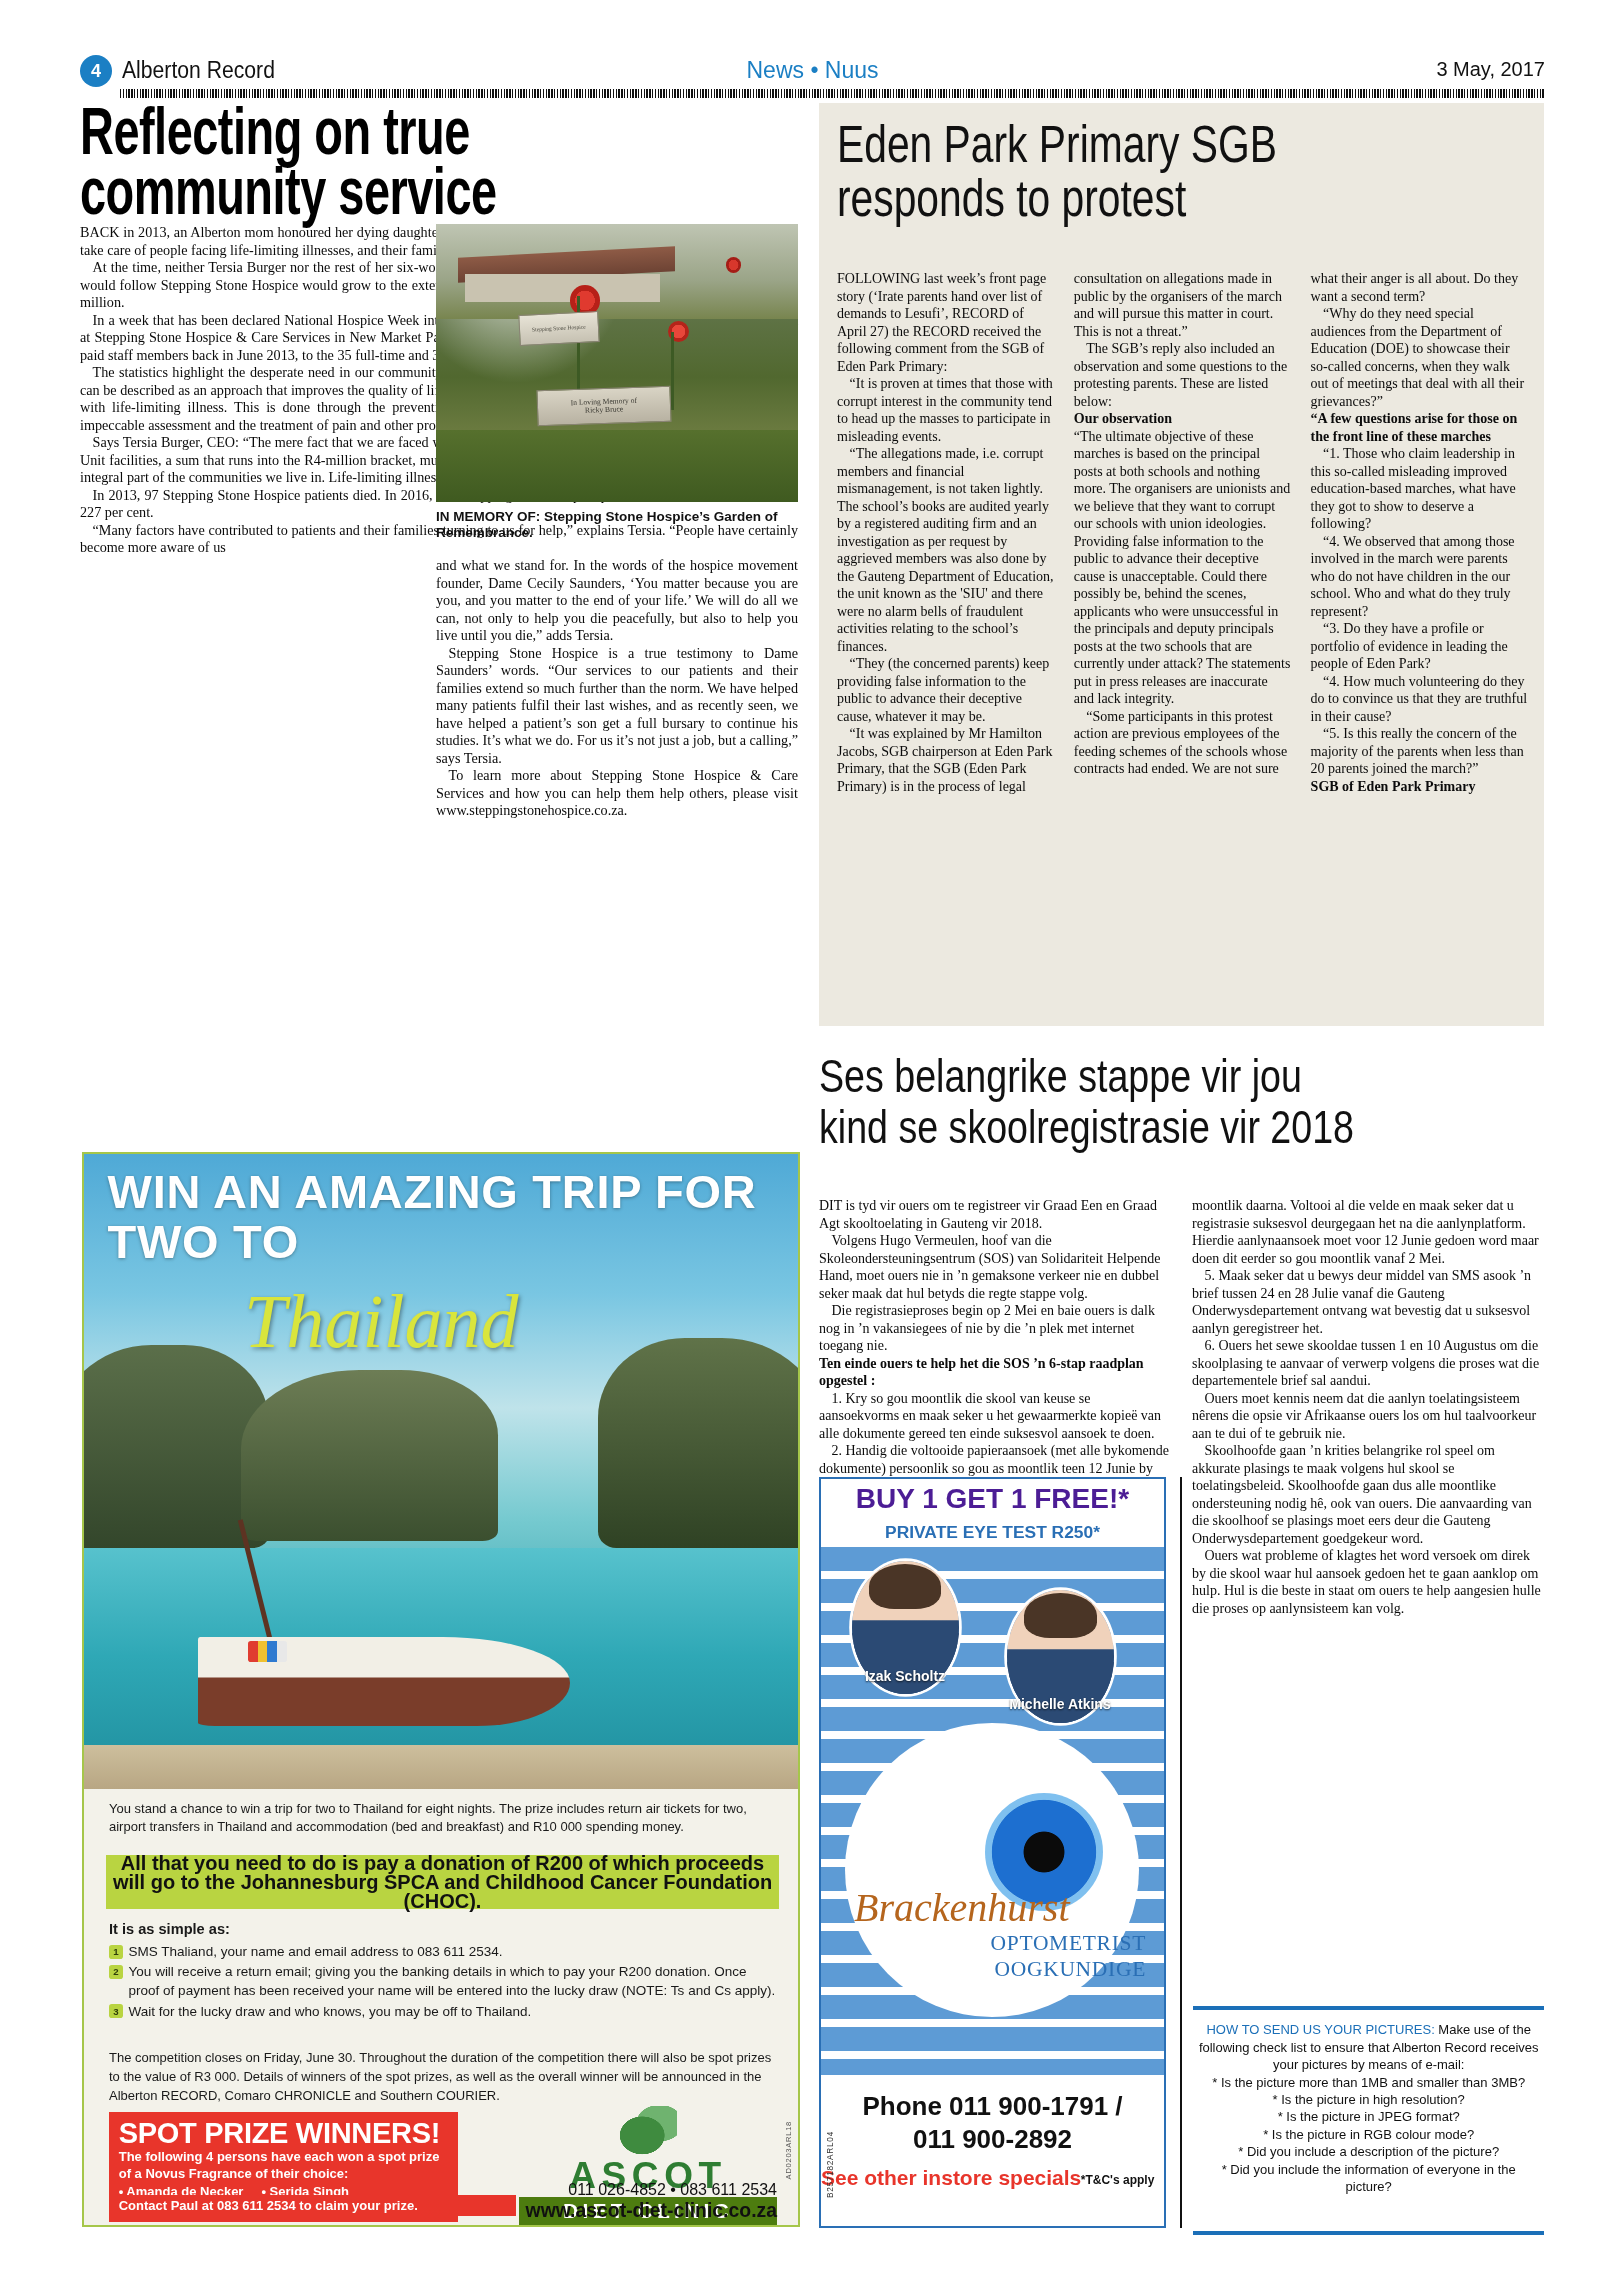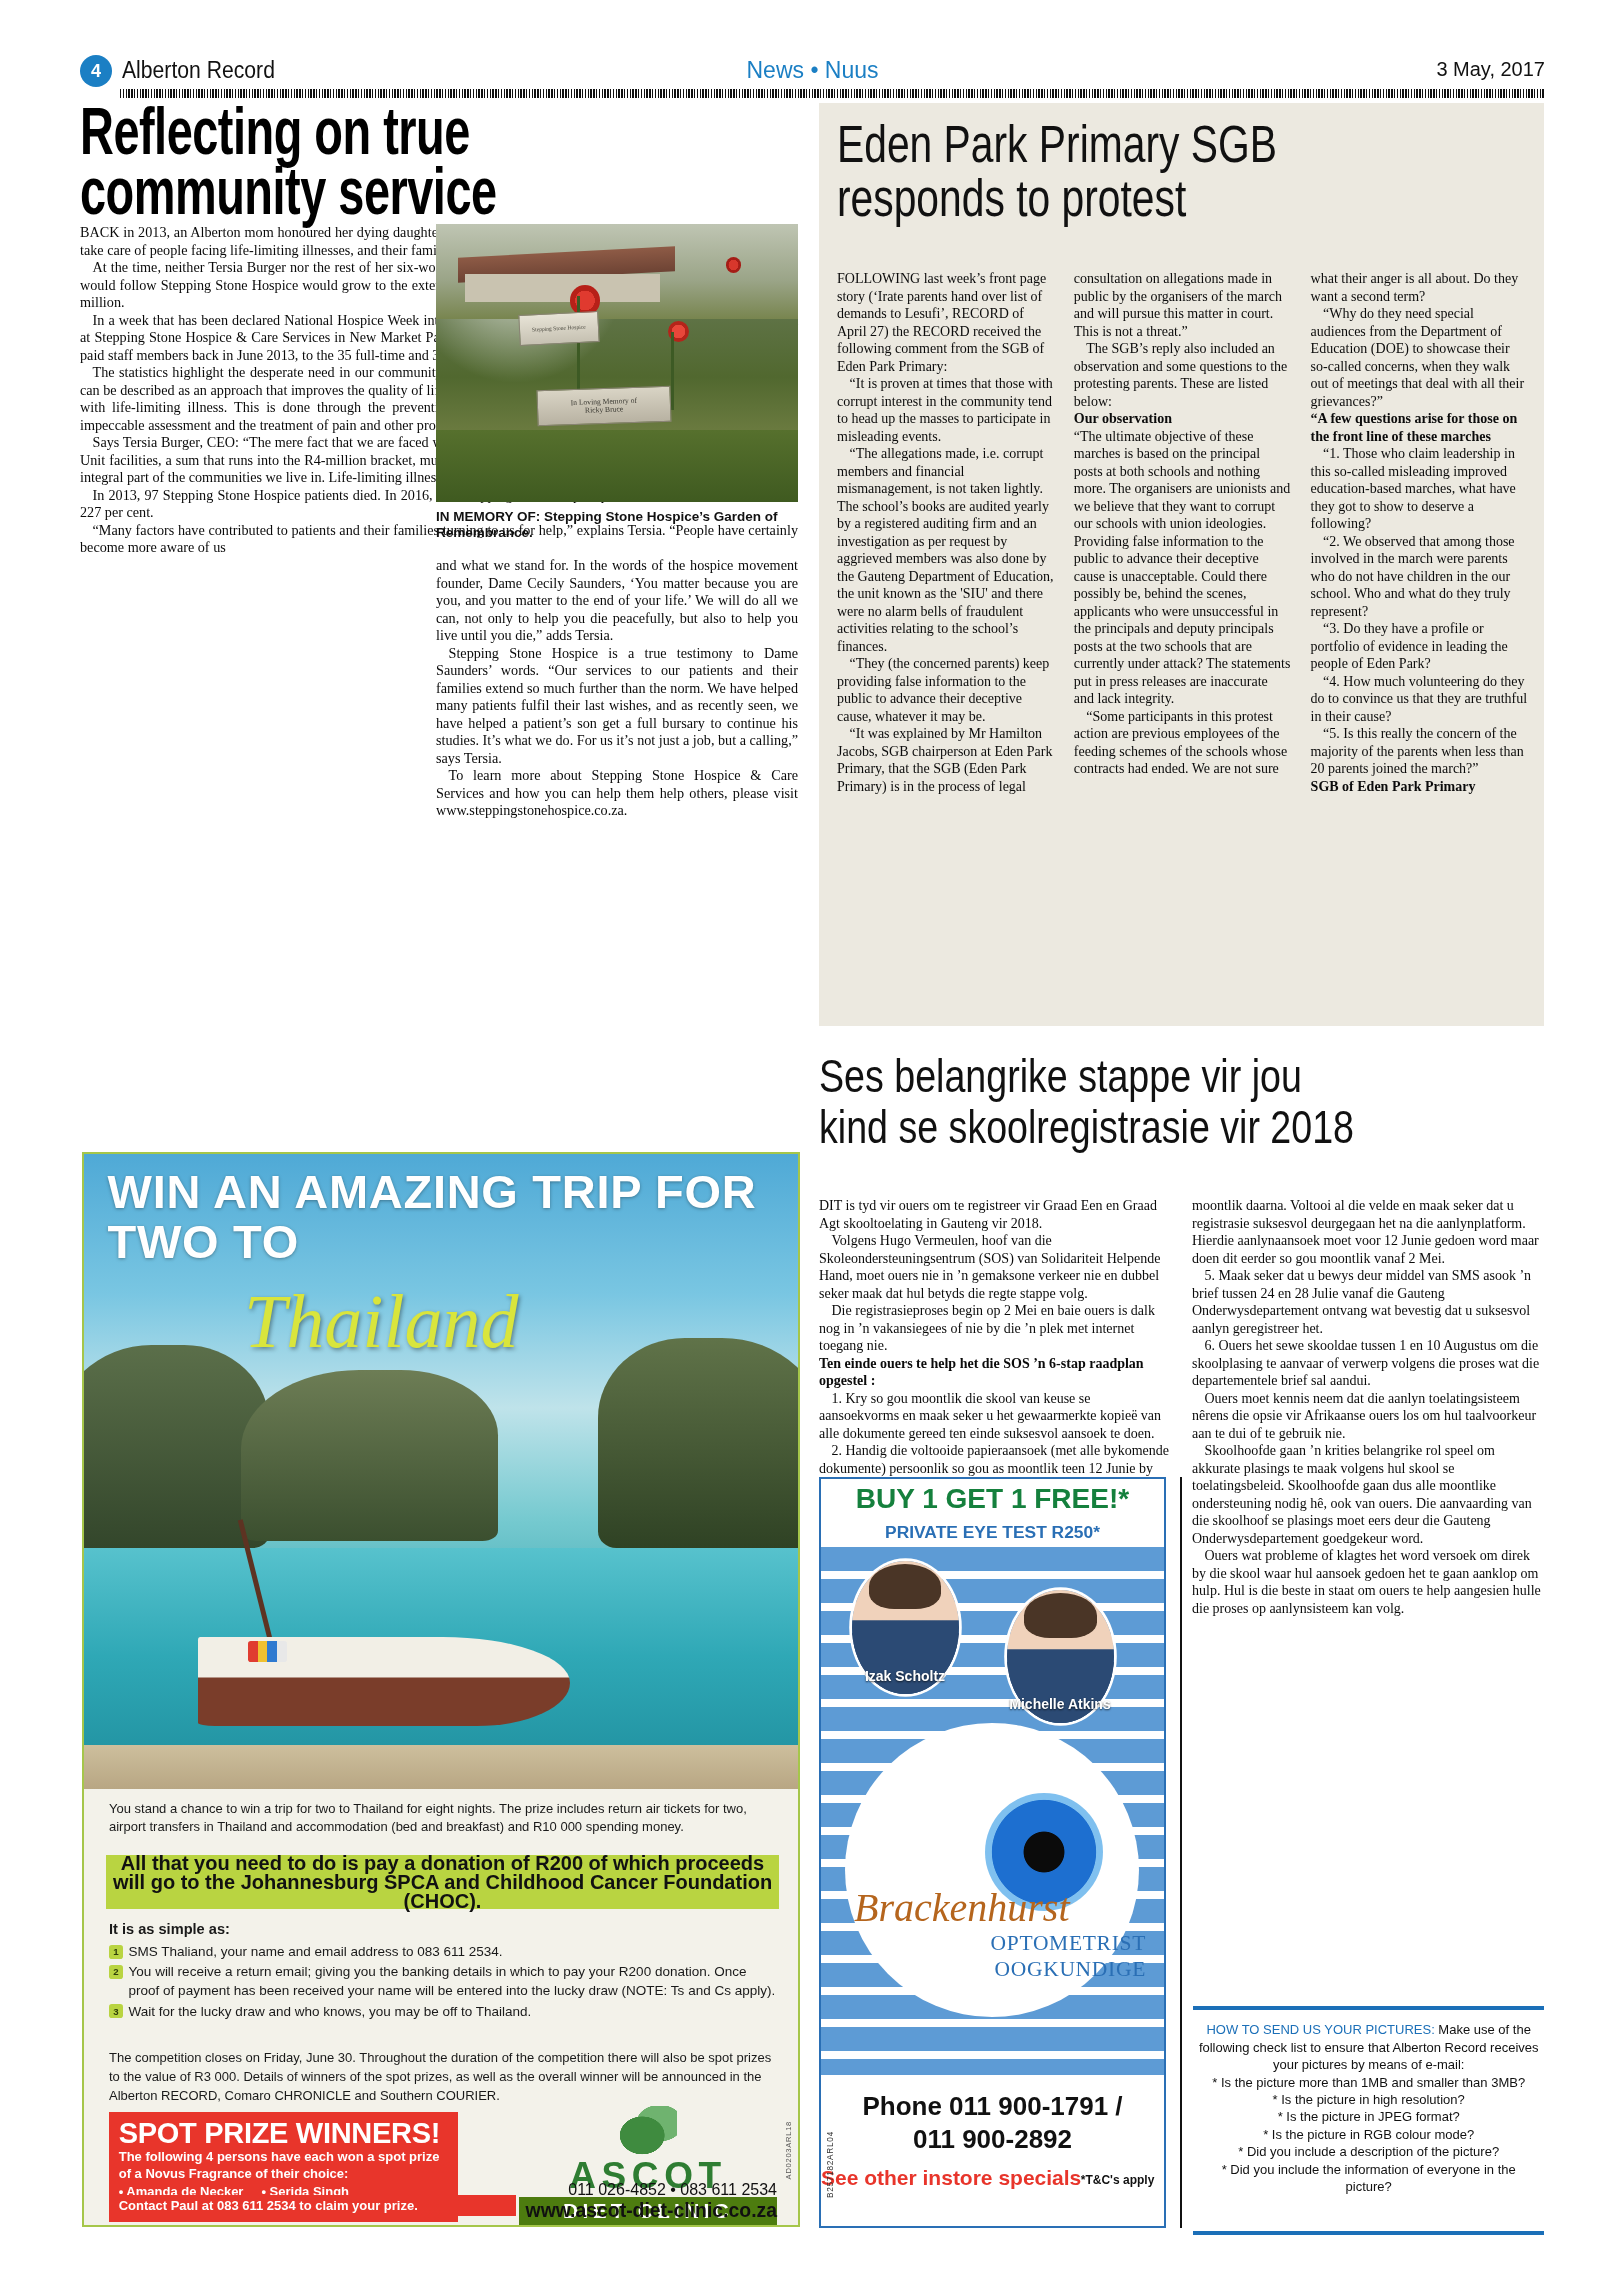--- a/index.html
+++ b/index.html
@@ -278,21 +278,21 @@
 
   
   #eye-ad {
     position:absolute; left:819px; top:1477px; width:347px; height:751px;
     border:2.1px solid #2a6fb5; background:#ffffff; overflow:hidden;
   }
   #eye-head {
     position:absolute; left:0; top:0; width:100%; height:40px;
     background:#ffffff; display:flex; align-items:center; justify-content:center;
     font-family:"Liberation Sans", sans-serif; font-weight:bold;
-    font-size:28px; color:#15803d;text-align:center;
+    font-size:28px; color:#4c1d95;text-align:center;
   }
   #eye-sub {
     position:absolute; left:0; top:40px; width:100%; height:26px;
     display:flex; align-items:center; justify-content:center;
     font-family:"Liberation Sans", sans-serif; font-weight:bold;
     font-size:17.4px; color:#2a6fb5;
   }
   #eye-stripes {
     position:absolute; left:0; top:68px; width:100%; height:528px;
     background:repeating-linear-gradient(180deg,#5d9bd5 0 23.6px,#ffffff 23.6px 32px);
@@ -416,21 +416,21 @@
     <p class="edenp">“The allegations made, i.e. corrupt members and financial mismanagement, is not taken lightly. The school’s books are audited yearly by a registered auditing firm and an investigation as per request by aggrieved members was also done by the Gauteng Department of Education, the unit known as the 'SIU' and there were no alarm bells of fraudulent activities relating to the school’s finances.</p>
     <p class="edenp">“They (the concerned parents) keep providing false information to the public to advance their deceptive cause, whatever it may be.</p>
     <p class="edenp">“It was explained by Mr Hamilton Jacobs, SGB chairperson at Eden Park Primary, that the SGB (Eden Park Primary) is in the process of legal consultation on allegations made in public by the organisers of the march and will pursue this matter in court. This is not a threat.”</p>
     <p class="edenp">The SGB’s reply also included an observation and some questions to the protesting parents. These are listed below:</p>
     <p class="edenp bold">Our observation</p>
     <p class="edenp first">“The ultimate objective of these marches is based on the principal posts at both schools and nothing more. The organisers are unionists and we believe that they want to corrupt our schools with union ideologies. Providing false information to the public to advance their deceptive cause is unacceptable. Could there possibly be, behind the scenes, applicants who were unsuccessful in the principals and deputy principals posts at the two schools that are currently under attack? The statements put in press releases are inaccurate and lack integrity.</p>
     <p class="edenp">“Some participants in this protest action are previous employees of the feeding schemes of the schools whose contracts had ended. We are not sure what their anger is all about. Do they want a second term?</p>
     <p class="edenp">“Why do they need special audiences from the Department of Education (DOE) to showcase their so-called concerns, when they walk out of meetings that deal with all their grievances?”</p>
     <p class="edenp bold">“A few questions arise for those on the front line of these marches</p>
     <p class="edenp">“1. Those who claim leadership in this so-called misleading improved education-based marches, what have they got to show to deserve a following?</p>
-    <p class="edenp">“2. We observed that among those involved in the march were parents who do not have children in the our school. Who and what do they truly represent?</p>
+    <p class="edenp">“4. We observed that among those involved in the march were parents who do not have children in the our school. Who and what do they truly represent?</p>
     <p class="edenp">“3. Do they have a profile or portfolio of evidence in leading the people of Eden Park?</p>
     <p class="edenp">“4. How much volunteering do they do to convince us that they are truthful in their cause?</p>
     <p class="edenp">“5. Is this really the concern of the majority of the parents when less than 20 parents joined the march?”</p>
     <p class="edenp bold">SGB of Eden Park Primary</p>
   </div>
 </div>
 
 <div id="afr-headline">
   <div>Ses belangrike stappe vir jou</div>
   <div>kind se skoolregistrasie vir 2018</div>

